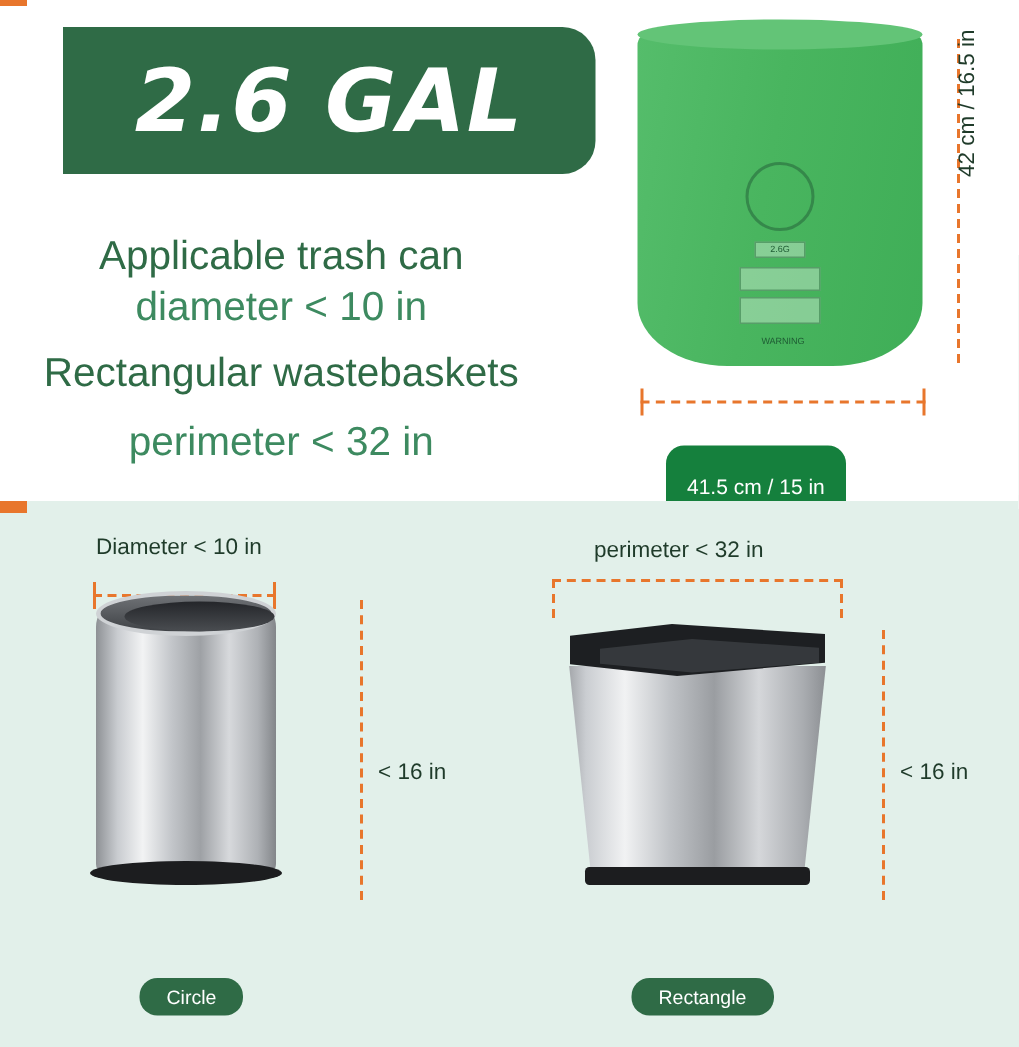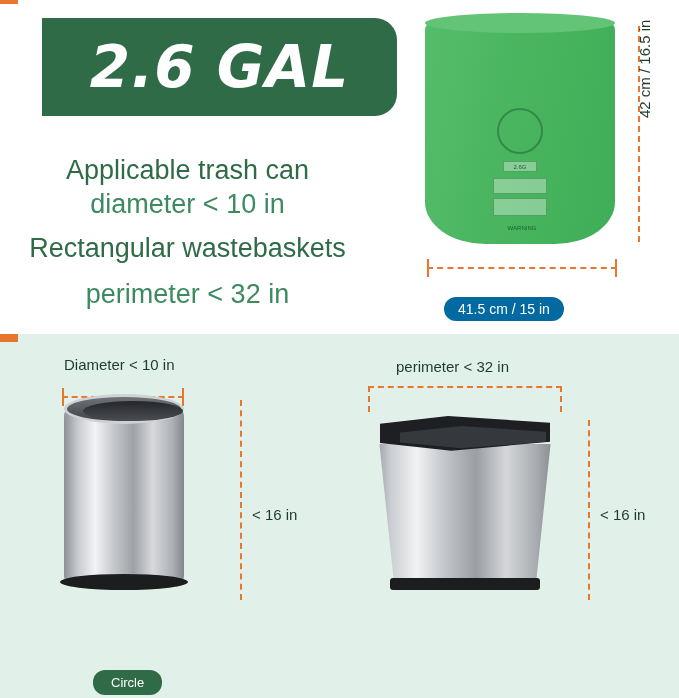--- a/index.html
+++ b/index.html
@@ -120,24 +120,24 @@
     color: #1f3b2a;
     white-space: nowrap;
   }
 
   #bag-hline { left: 427px; top: 267px; width: 190px; }
   #bag-hcap-l { left: 427px; top: 259px; height: 18px; }
   #bag-hcap-r { left: 615px; top: 259px; height: 18px; }
   #bag-hlabel {
     position: absolute;
     left: 444px; top: 297px;
-    background: #0369a1;
+    background: #15803d;
     color: #ffffff;
     font-size: 14px;
-    padding: 4px 14px;
+    padding: 19px 14px;
     border-radius: 12px;
     white-space: nowrap;
   }
 
   
   #bottom-section {
     position: absolute;
     left: 0; top: 334px;
     width: 679px; height: 364px;
     background: #e2f0ea;
@@ -247,21 +247,21 @@
 
   .pill-label {
     position: absolute;
     background: #2f6b46;
     color: #ffffff;
     font-size: 13px;
     padding: 5px 18px;
     border-radius: 12px;
     white-space: nowrap;
   }
-  #pill-circle { left: 93px; top: 318px; margin-top: 18px; }
+  #pill-circle { left: 93px; top: 318px; }
   #pill-rect { left: 421px; top: 318px; }
 </style>
 </head>
 <body>
 
 <div id="top-section">
 
   <div id="gal-badge">
     <span class="gal-text">2.6 GAL</span>
   </div>
@@ -323,13 +323,14 @@
       <div id="rect-mouth-inner"></div>
     </div>
   </div>
 
   <div class="dim-line-v" id="rect-dim-v"></div>
   <div id="rect-vcap-t"></div>
   <div id="rect-vcap-b"></div>
   <div id="rect-vlabel">&lt; 16 in</div>
 
   <div class="pill-label" id="pill-circle">Circle</div>
+  <div class="pill-label" id="pill-rect">Rectangle</div>
 </div>
 
 </body></html>

